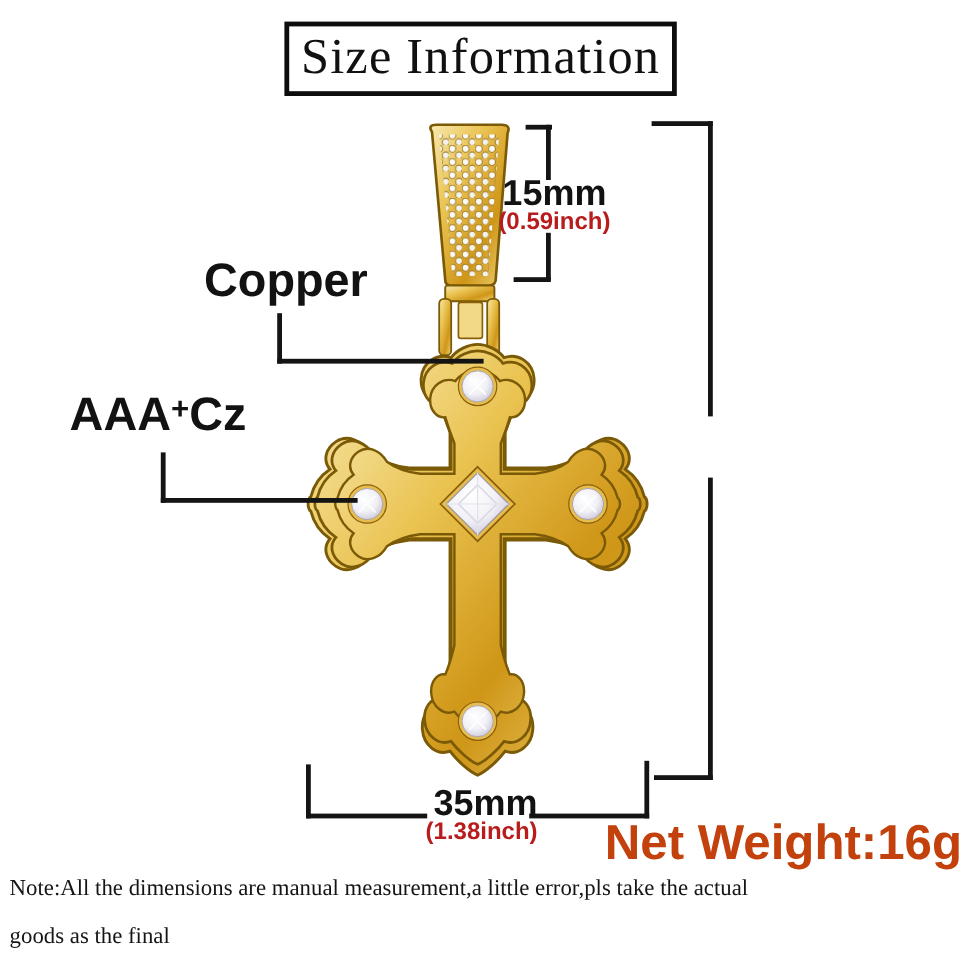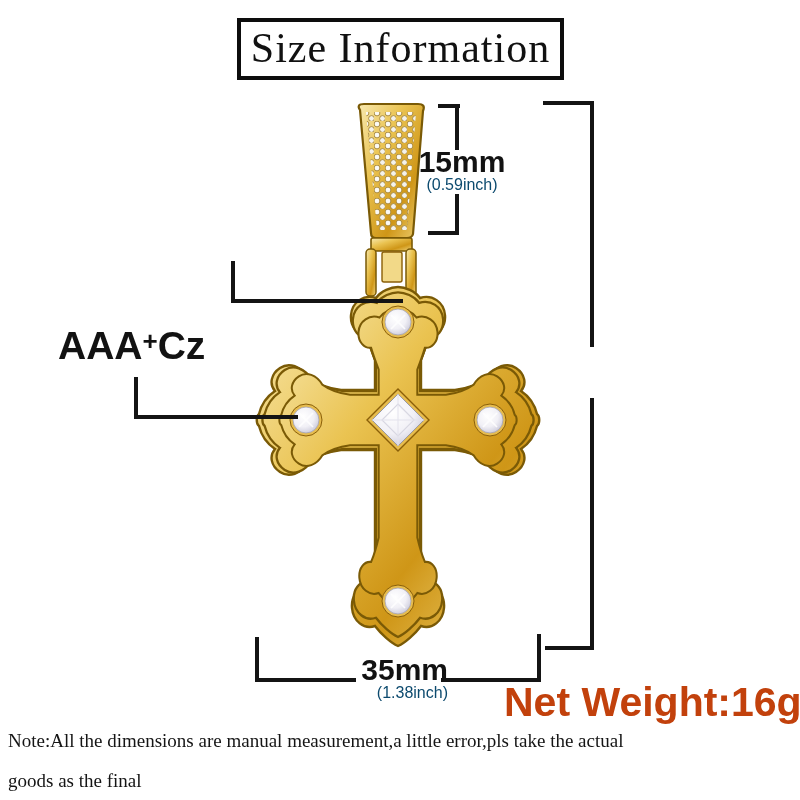--- a/index.html
+++ b/index.html
@@ -12,21 +12,21 @@
              text-align:center;}
   .title-box span{display:block;line-height:52px;font-family:"Liberation Serif", serif;
              font-size:42px;letter-spacing:1px;color:#111;}
 
   
   .line{position:absolute;background:#141414;}
 
   
   .meas{position:absolute;text-align:center;white-space:nowrap;}
   .meas .mm{display:block;font-weight:bold;font-size:30px;line-height:27px;color:#121212;}
-  .meas .inch{display:block;font-weight:normal;font-size:16px;line-height:20px;color:#0c4a6e;}
+  .meas .inch{display:block;font-weight:bold;font-size:20px;line-height:20px;color:#b91c1c;}
 
   .big-label{position:absolute;font-weight:bold;font-size:39px;line-height:44px;color:#121212;white-space:nowrap;}
   .big-label sup{font-size:26px;line-height:0;vertical-align:9px;font-weight:bold;}
 
   .net-weight{position:absolute;left:491px;top:680px;font-weight:bold;font-size:41px;
               line-height:44px;color:#c2410c;white-space:nowrap;margin-left:13px;}
 
   .note{position:absolute;left:8px;top:726px;width:788px;
         font-family:"Liberation Serif", serif;font-size:19px;color:#151515;}
   .note .l1{white-space:nowrap;line-height:30px;}
@@ -142,20 +142,21 @@
 
   <div class="line" style="left:255px;top:637px;width:4px;height:45px;"></div>
   <div class="line" style="left:255px;top:678px;width:101px;height:4px;"></div>
   <div class="line" style="left:441px;top:678px;width:100px;height:4px;"></div>
   <div class="line" style="left:537px;top:634px;width:4px;height:48px;"></div>
   <div class="meas" style="left:348px;top:656px;width:100px;text-align:right;">
     <span class="mm">35mm</span>
     <span class="inch">(1.38inch)</span>
   </div>
 
+  <div class="big-label" style="left:170px;top:213px;">Copper</div>
   <div class="line" style="left:231px;top:261px;width:4px;height:42px;"></div>
   <div class="line" style="left:231px;top:299px;width:172px;height:4px;"></div>
 
   <div class="big-label" style="left:58px;top:324px;">
     <span>AAA</span><sup>+</sup><span>Cz</span>
   </div>
   <div class="line" style="left:134px;top:377px;width:4px;height:42px;"></div>
   <div class="line" style="left:134px;top:415px;width:164px;height:4px;"></div>
 
   <div class="net-weight">Net Weight:16g</div>

